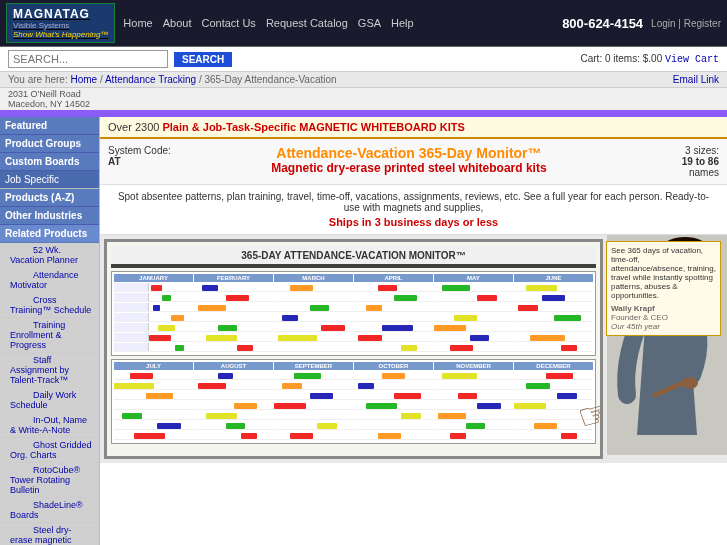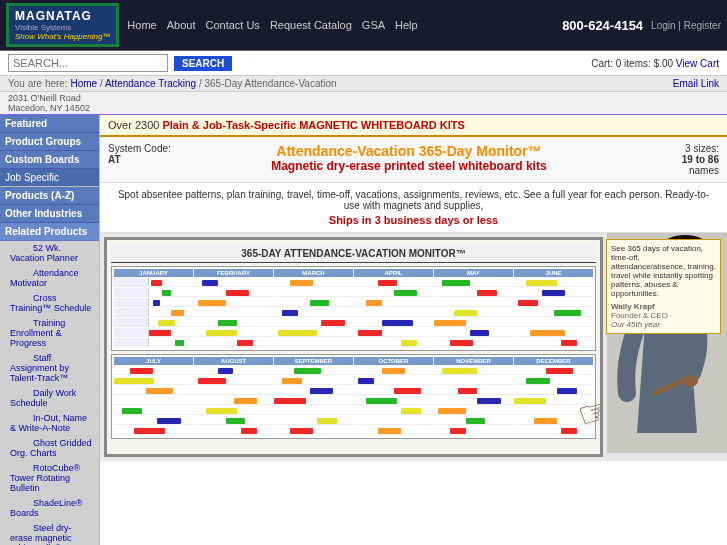--- a/index.html
+++ b/index.html
@@ -1,44 +1,44 @@
 <!DOCTYPE html>
 <html><head>
   <meta charset="utf-8">
   <style>
     * { margin: 0; padding: 0; box-sizing: border-box; }
     body { font-family: Arial, sans-serif; font-size: 11px; background: #c8c8c8; width: 727px; height: 545px; overflow: hidden; }
     
     
     #header { background: #1a1a2e; display: flex; align-items: center; padding: 3px 6px; gap: 8px; border-bottom: 1px solid #666; }
-    #logo-area { background: #1a3a6e; padding: 3px 6px; border: 3px solid #15803d; }
+    #logo-area { background: #1a3a6e; padding: 3px 6px; border: 1px solid #15803d; text-decoration: underline; }
     #logo-text { color: #fff; font-size: 12px; font-weight: bold; letter-spacing: 1px; }
     #logo-sub { color: #aac; font-size: 8px; }
     #logo-tagline { color: #ffd700; font-size: 8px; font-style: italic; }
     
     #nav-links { display: flex; gap: 10px; color: #ddd; font-size: 11px; flex: 1; }
     #nav-links a { color: #ccc; text-decoration: none; }
     
     #phone { color: #fff; font-size: 13px; font-weight: bold; }
     #login-area { color: #aaa; font-size: 10px; }
     
     
     #search-row { background: #fff; display: flex; align-items: center; padding: 3px 8px; gap: 6px; border-bottom: 1px solid #ccc; }
     #search-input { border: 1px solid #999; padding: 2px 4px; font-size: 11px; width: 160px; }
     #search-btn { background: #1d4ed8; color: #fff; border: none; padding: 2px 8px; font-size: 10px; cursor: pointer; font-weight: bold; }
     #cart-info { margin-left: auto; font-size: 10px; color: #333; }
-    #cart-info a { color: #00a; }
+    #cart-info a { color: #00a; font-family: Liberation Mono, monospace; }
     
     
     #breadcrumb { background: #e8e8e8; padding: 2px 8px; font-size: 10px; color: #666; border-bottom: 1px solid #ccc; display: flex; justify-content: space-between; align-items: center; }
     #breadcrumb a { color: #00a; }
     #email-link { color: #00a; font-size: 10px; }
     
     
-    #address { font-size: 9px; color: #555; padding: 1px 8px; background: #f0f0f0; border-bottom: 1px solid #8b5cf6; }
+    #address { font-size: 9px; color: #555; padding: 1px 8px; background: #f0f0f0; border-bottom: 7px solid #8b5cf6; }
     
     
     #main { display: flex; height: calc(545px - 85px); }
     
     
     #sidebar { width: 100px; background: #d0d0d0; border-right: 1px solid #bbb; overflow-y: auto; flex-shrink: 0; }
     #sidebar-menu { list-style: none; }
     .sidebar-item { padding: 3px 5px; border-bottom: 1px solid #bbb; font-size: 10px; cursor: pointer; }
     .sidebar-item.active { background: #4a6aae; color: #fff; }
     .sidebar-section { background: #5a7abe; color: #fff; padding: 3px 5px; font-size: 10px; border-bottom: 1px solid #4a5aae; font-weight: bold; }
@@ -202,21 +202,21 @@
         <span>See 365 days of vacation, time-off, attendance/absence, training, travel while instantly spotting patterns, abuses &amp; opportunities.</span>
         <div style="margin-top:4px;font-size:8px;color:#666;">
           <b>Wally Krapf</b><br>
           <span>Founder &amp; CEO</span><br>
           <i>Our 45th year</i>
         </div>
       </div>
 
       <div id="whiteboard-img" style="flex:1;margin-right:120px;min-height:220px;background:#f5f5f0;border:3px solid #888;padding:4px;position:relative;">
 
-        <div id="wb-title" style="text-align:center;font-size:10px;font-weight:bold;color:#333;border-bottom:1px solid #404040;padding-bottom:3px;margin-bottom:3px;">365-DAY ATTENDANCE-VACATION MONITOR™</div>
+        <div id="wb-title" style="text-align:center;font-size:10px;font-weight:bold;color:#333;border-bottom:4px solid #404040;padding-bottom:3px;margin-bottom:3px;">365-DAY ATTENDANCE-VACATION MONITOR™</div>
 
         <div style="border:1px solid #999;padding:2px;margin-bottom:3px;background:#fff;">
           <div class="month-cols">
 
             <div class="month-col">
               <div class="month-hdr">JANUARY</div>
               <div style="display:flex;flex-direction:column;gap:1px;padding:1px 0;">
                 <div class="name-row" style="display:flex;height:9px;border-bottom:1px solid #eee;">
                   <div class="nrow-label" style="width:35px;font-size:6px;background:#eef;border-right:1px solid #ccc;"></div>
                   <div class="nrow-bars" style="flex:1;position:relative;">

